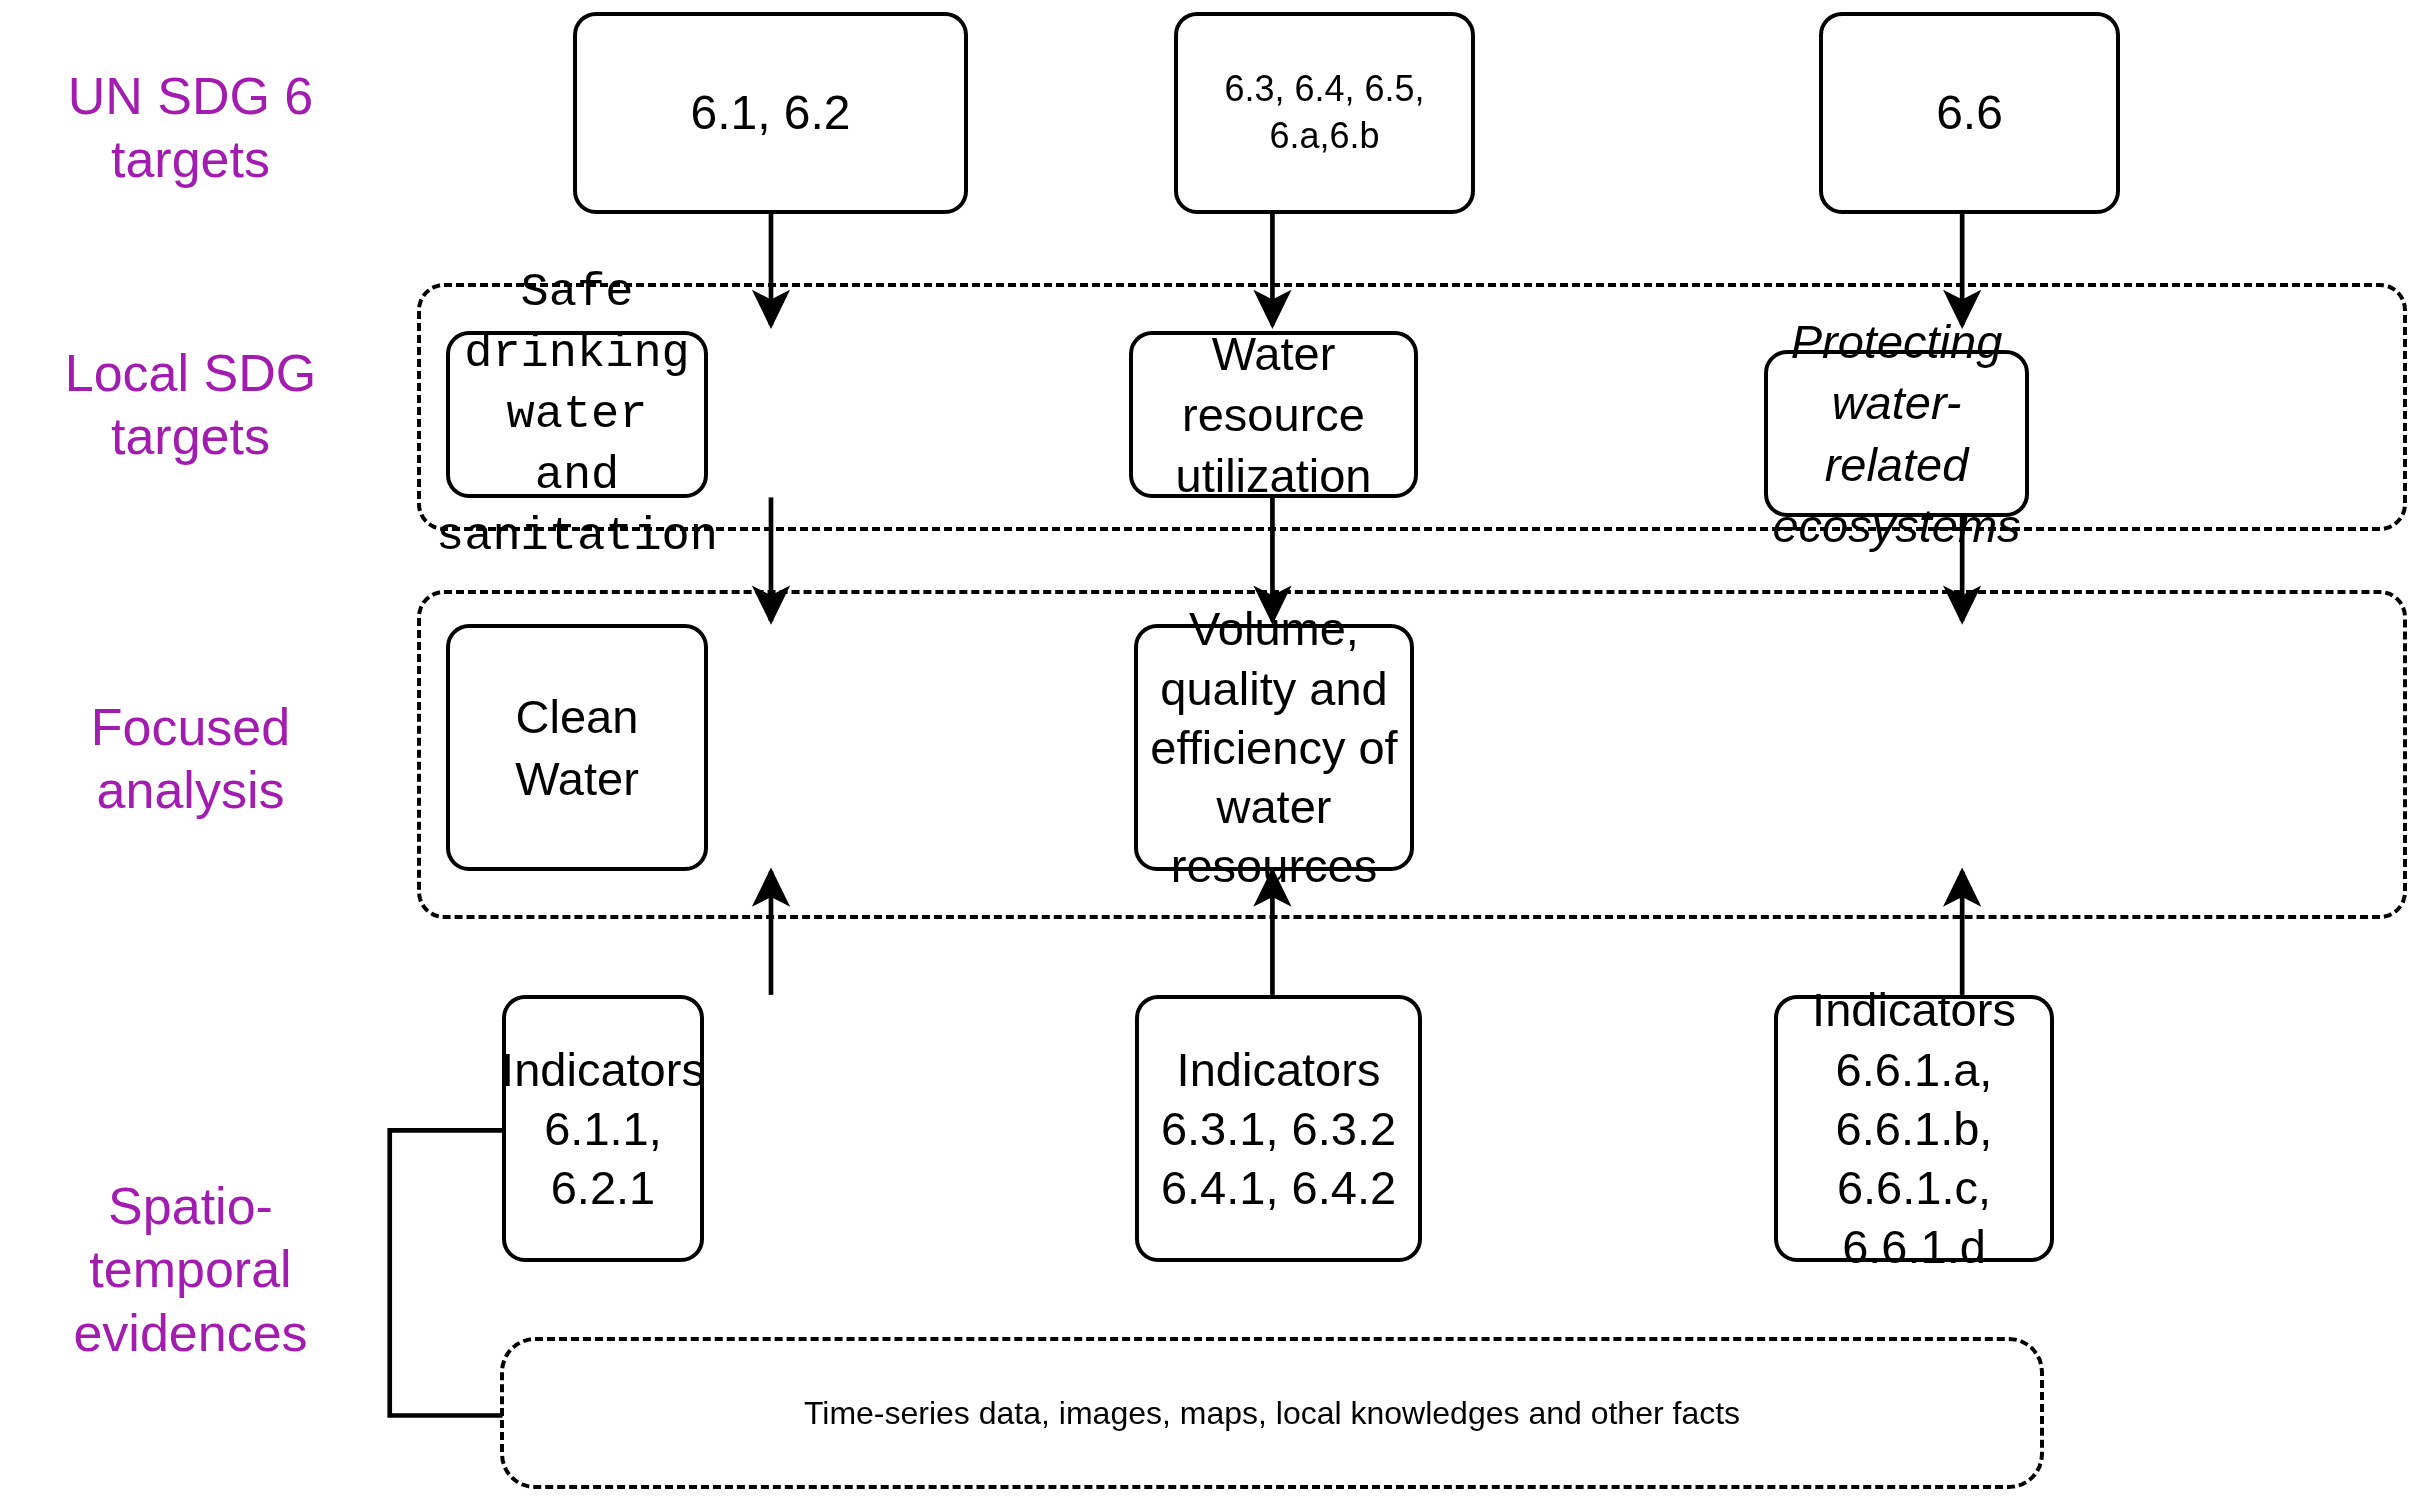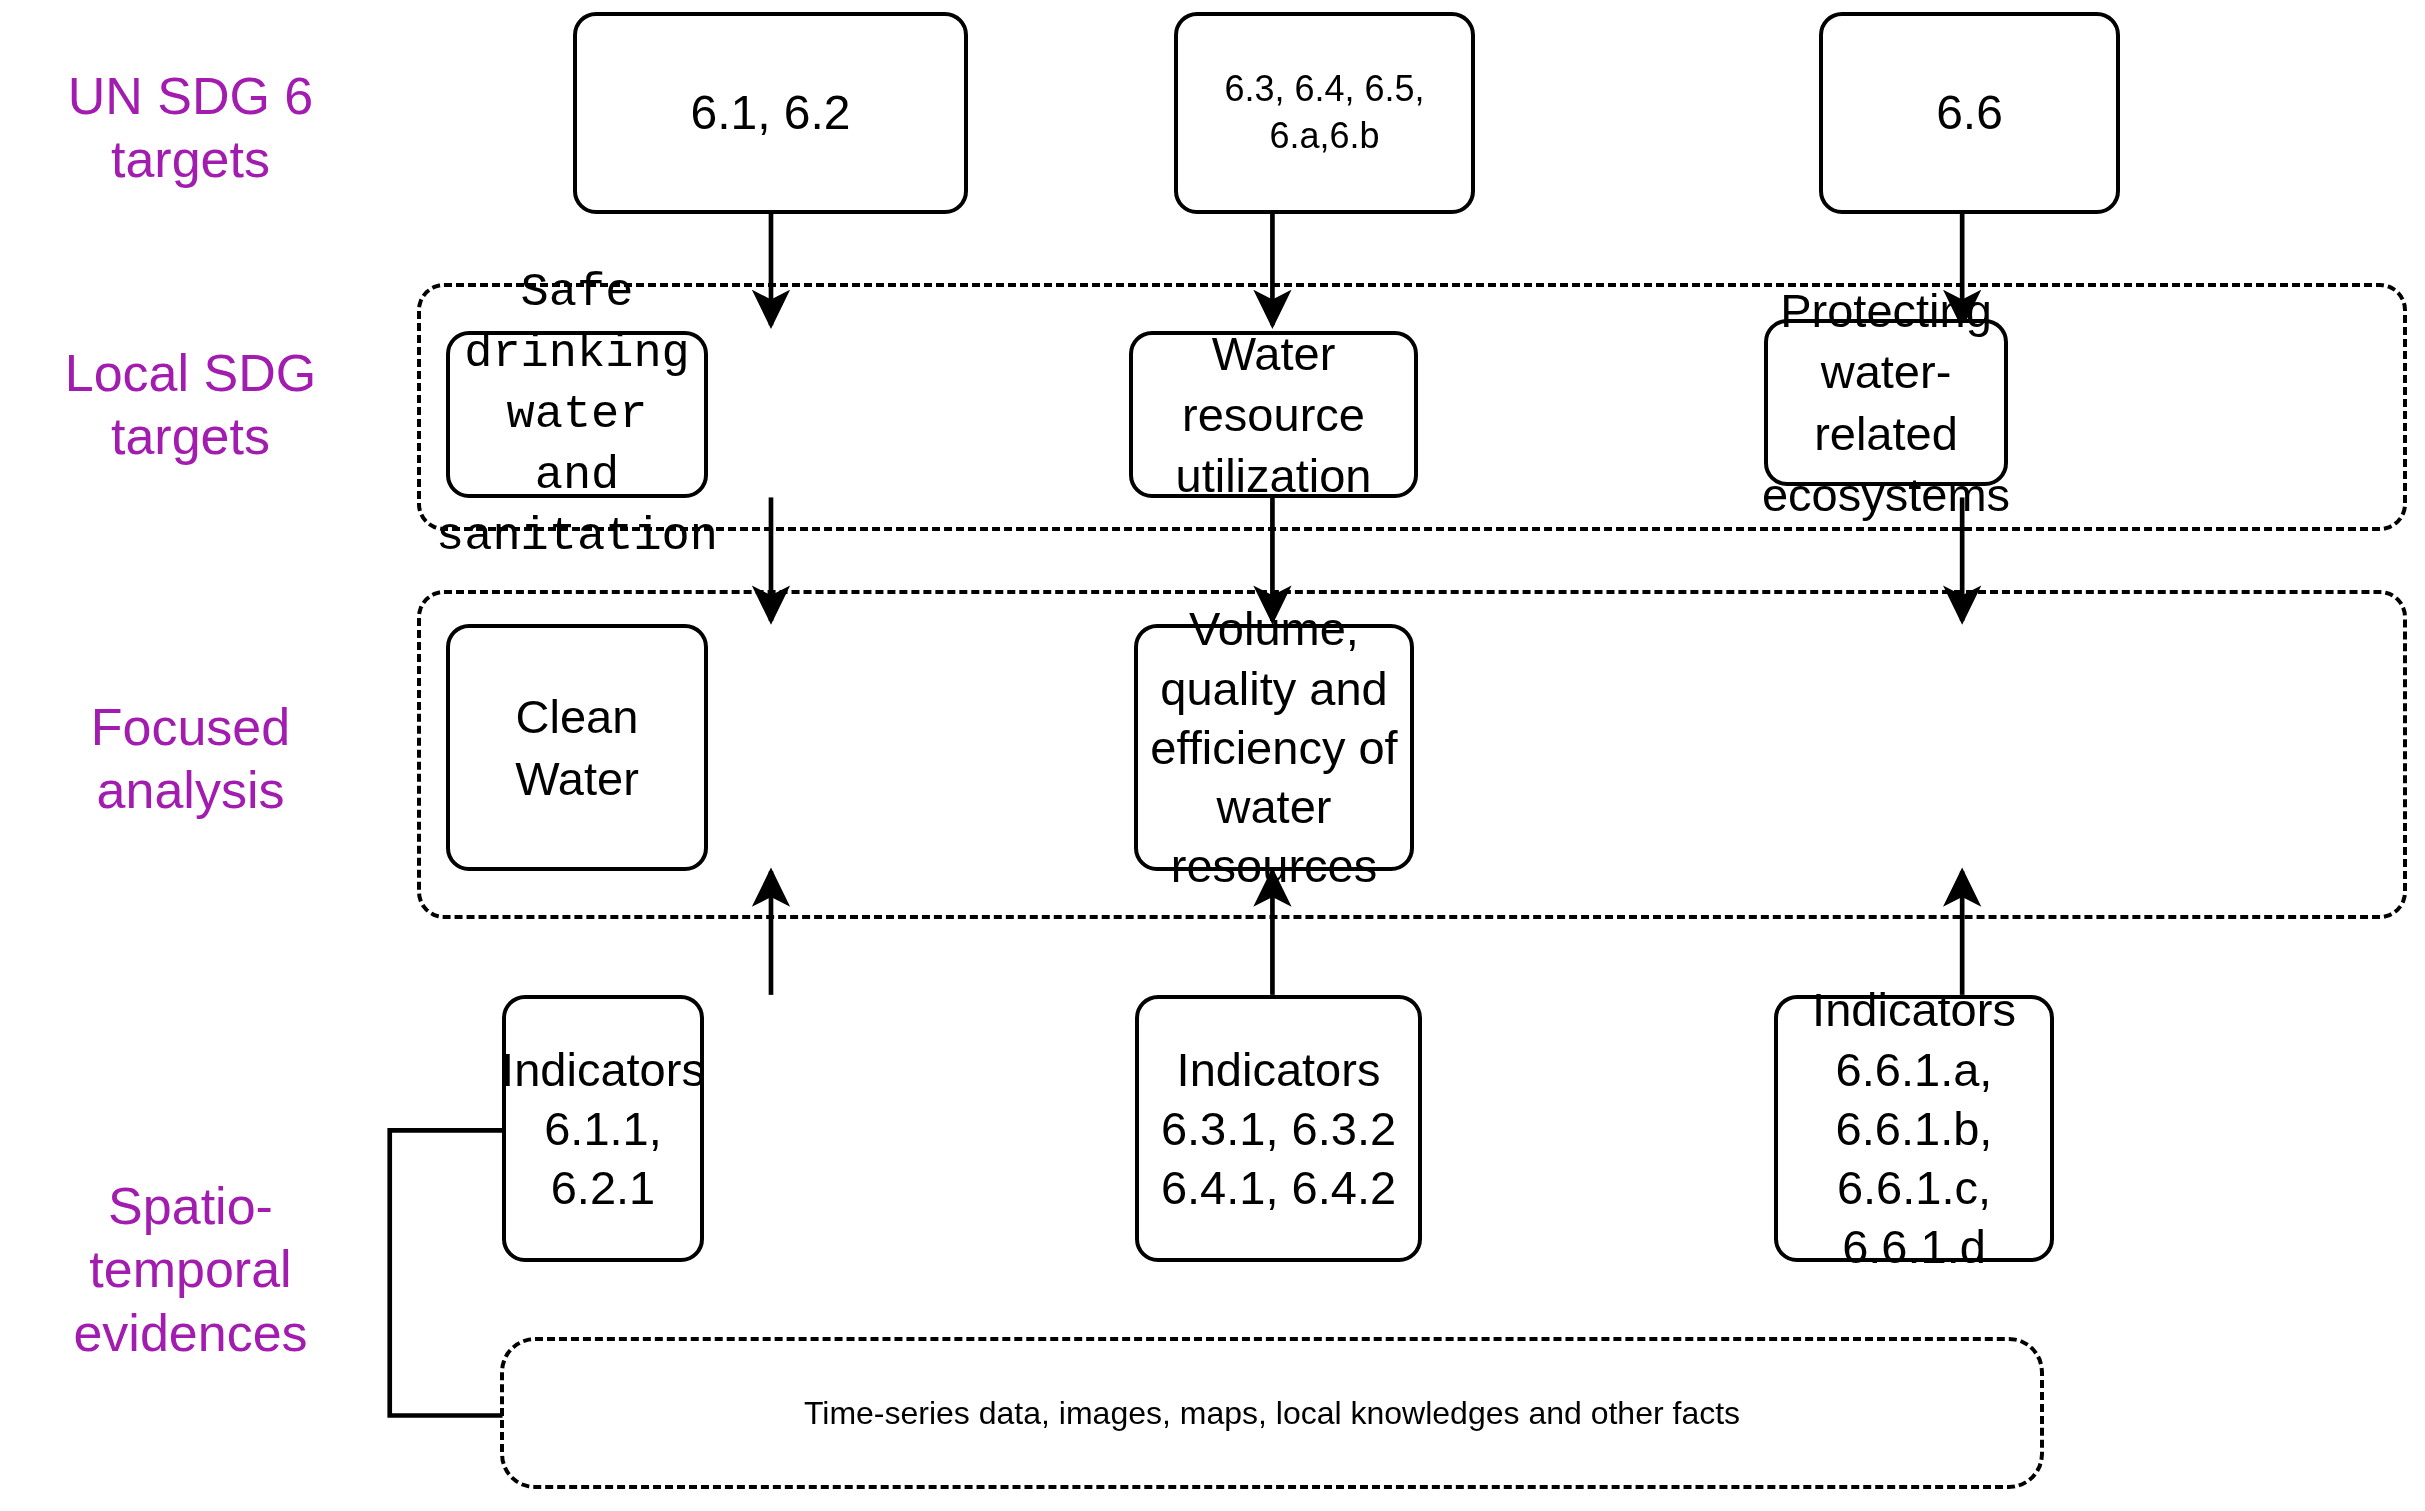--- a/index.html
+++ b/index.html
@@ -121,21 +121,21 @@
 6.a,6.b</div>
 
   <div class="node" style="left:1811px; top:12px; width:301px; height:202px; font-size:48px;margin-left:8px;">6.6</div>
 
   <div class="node" style="left:446px; top:331px; width:262px; height:167px;font-family:Liberation Mono, monospace;">Safe drinking water
 and sanitation</div>
 
   <div class="node" style="left:1129px; top:331px; width:289px; height:167px;">Water resource
 utilization</div>
 
-  <div class="node" style="left:1764px; top:319px; width:244px; height:167px;">Protecting water-
+  <div class="node" style="left:1764px; top:350px; width:265px; height:167px;font-style:italic;">Protecting water-
 related ecosystems</div>
 
   <div class="node tight" style="left:1134px; top:624px; width:280px; height:247px;">Volume, quality and
 efficiency of water
 resources</div>
 
   <div class="node" style="left:446px; top:624px; width:262px; height:247px;">Clean Water</div>
 
 
   <div class="node tight" style="left:502px; top:995px; width:202px; height:267px;">Indicators

